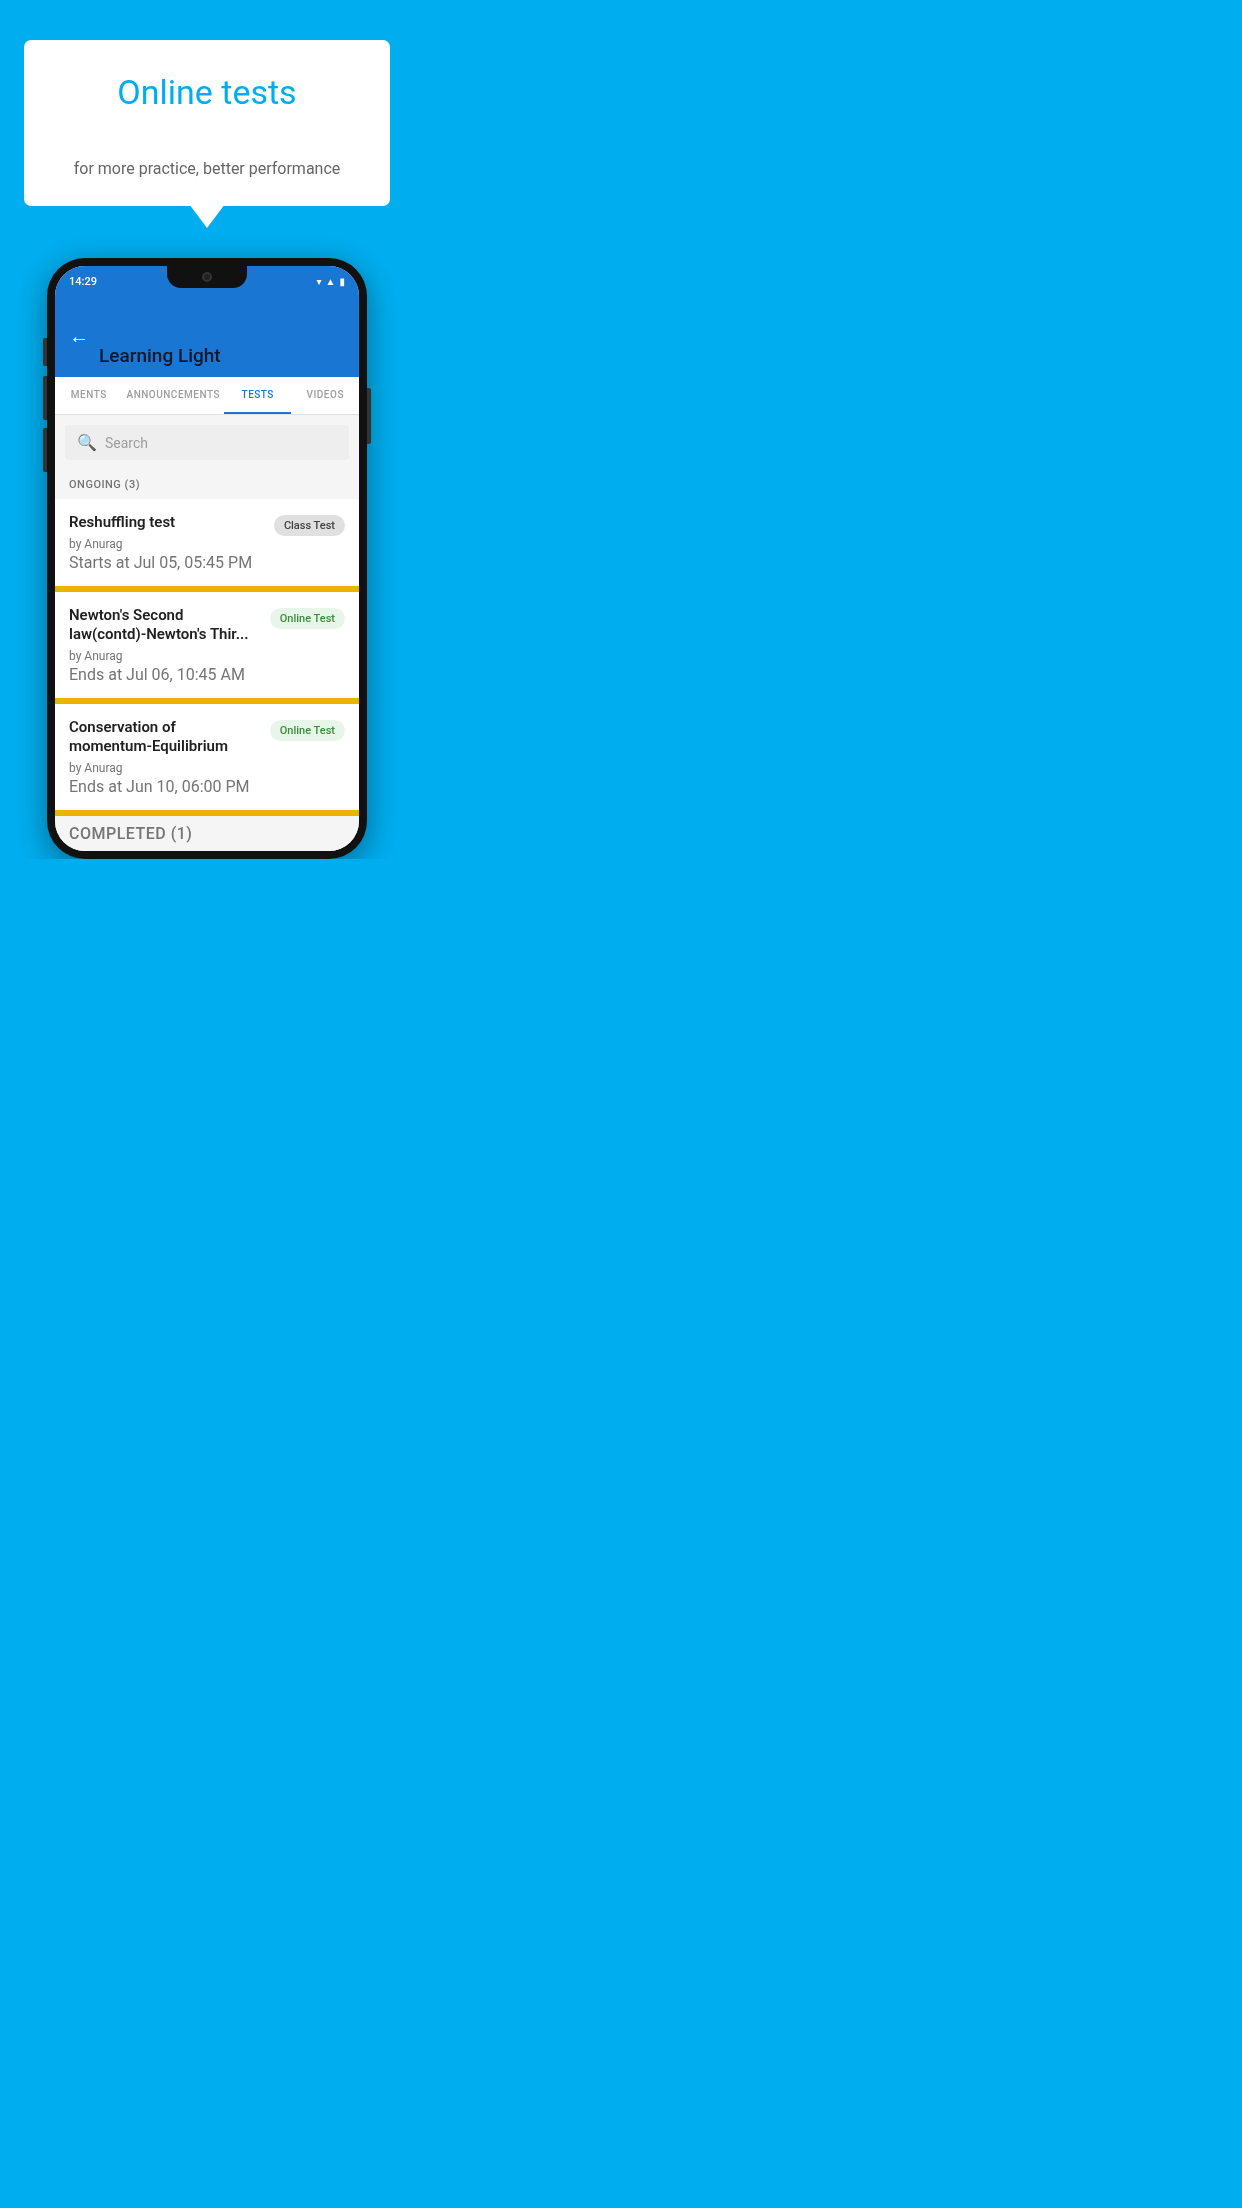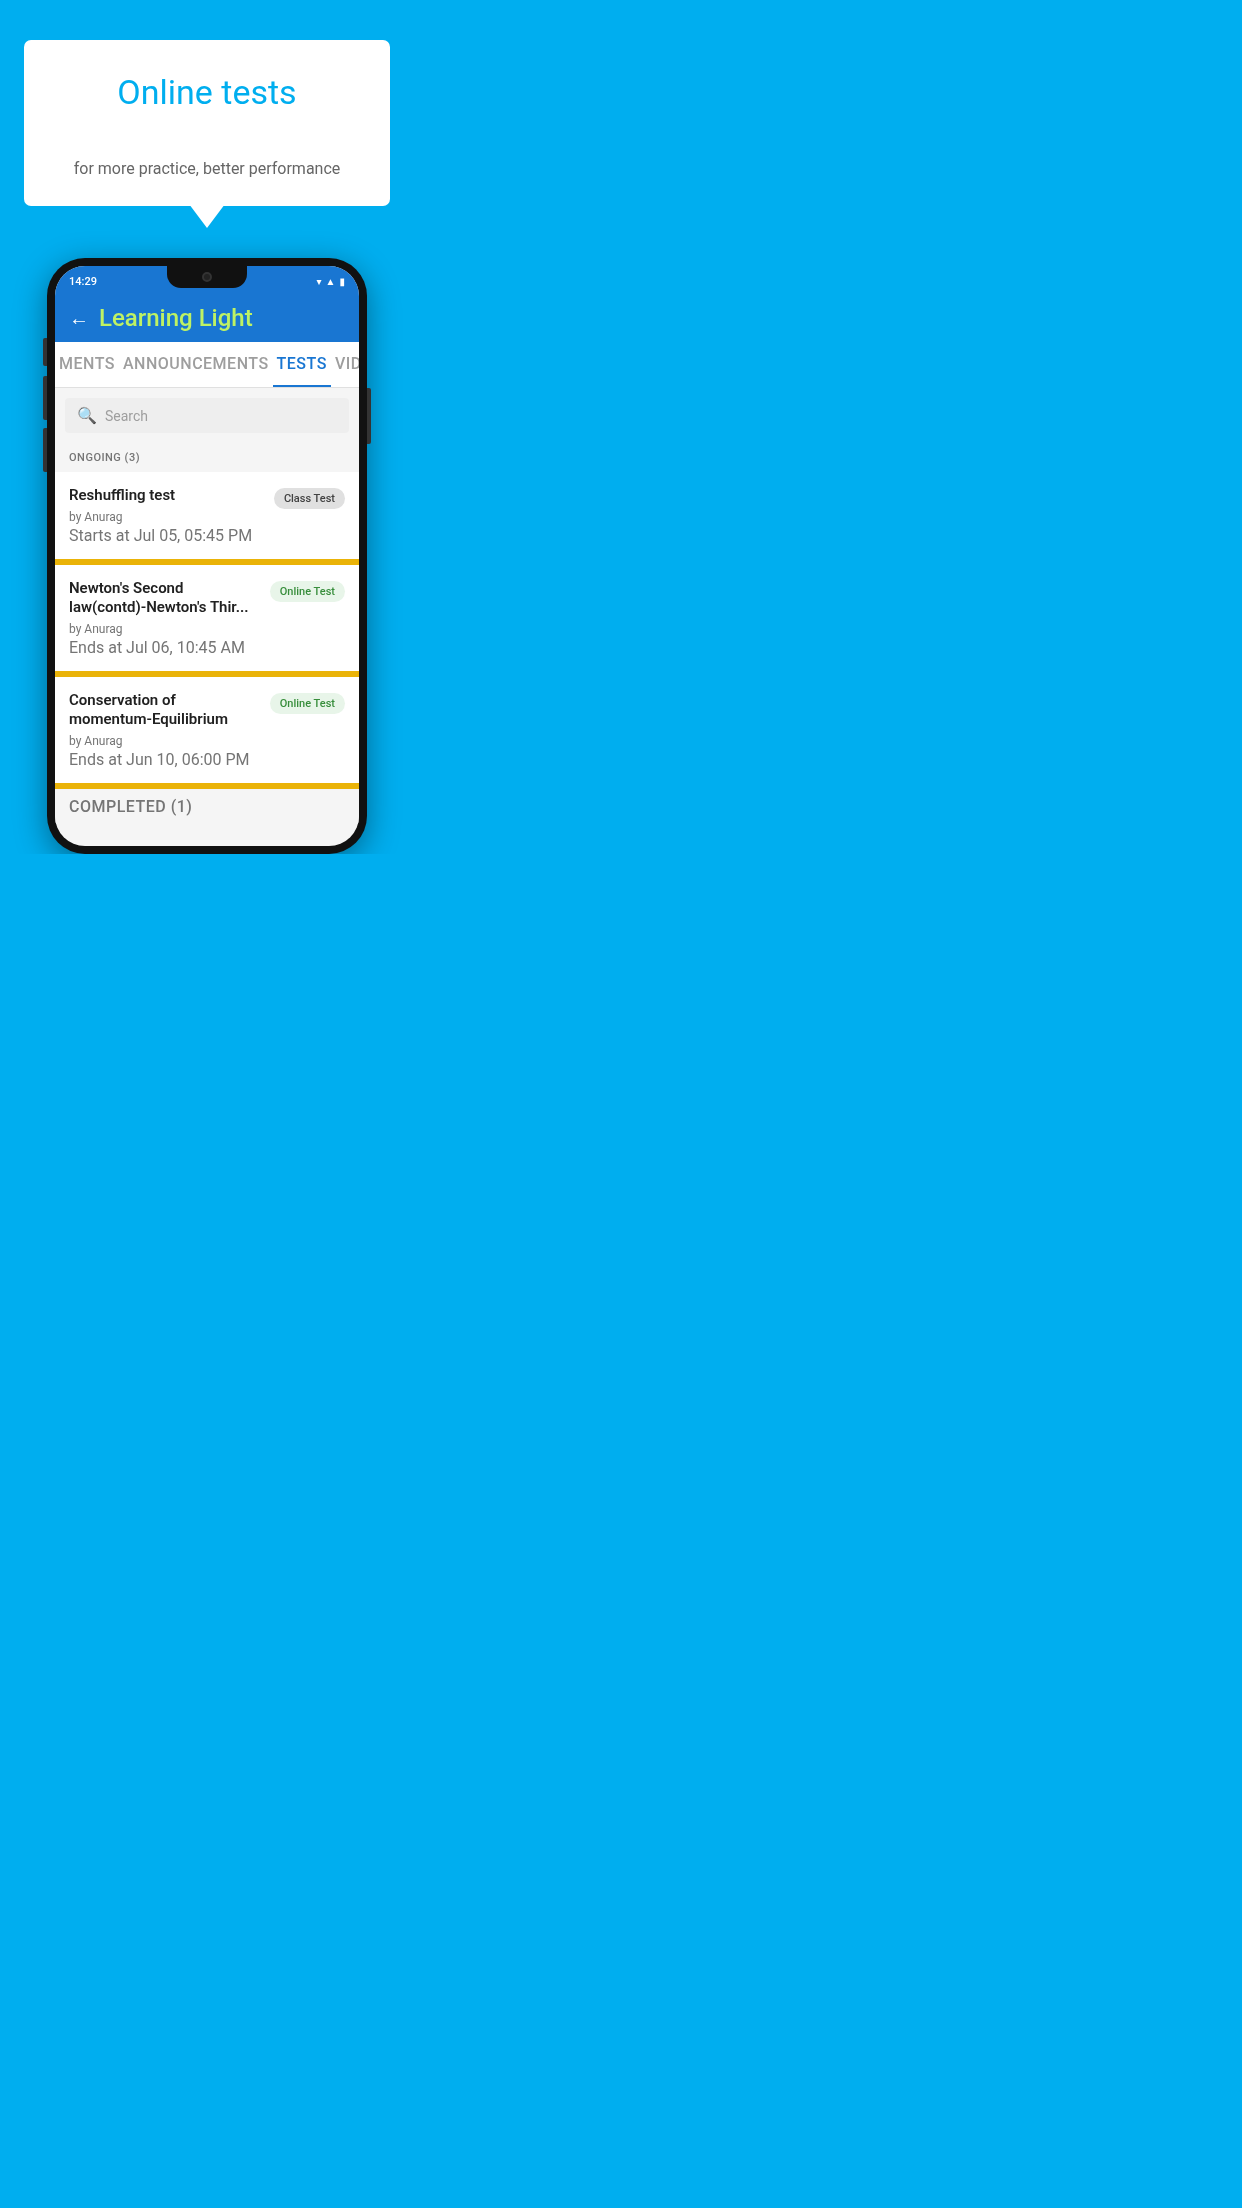--- a/index.html
+++ b/index.html
@@ -146,39 +146,40 @@
       gap: 10px;
     }
 
     .back-arrow {
       color: white;
       font-size: 20px;
       cursor: pointer;
     }
 
     .app-title {
-      color: #bef264;
-      font-size: 24px;
-      font-weight: 500;
+      color: #0f172a;
+      font-size: 19px;
+      font-weight: 500;
+      margin-top: 40px;
     }
 
     
     .tab-bar {
       background: white;
       display: flex;
       align-items: center;
       border-bottom: 1px solid #e0e0e0;
       overflow: hidden;
     }
 
     .tab-item {
       flex: 1;
       text-align: center;
       padding: 12px 4px;
-      font-size: 16px;
+      font-size: 10px;
       color: #9e9e9e;
       font-weight: 500;
       letter-spacing: 0.5px;
       border-bottom: 2px solid transparent;
       cursor: pointer;
     }
 
     .tab-item.active {
       color: #1976D2;
       border-bottom: 2px solid #1976D2;

